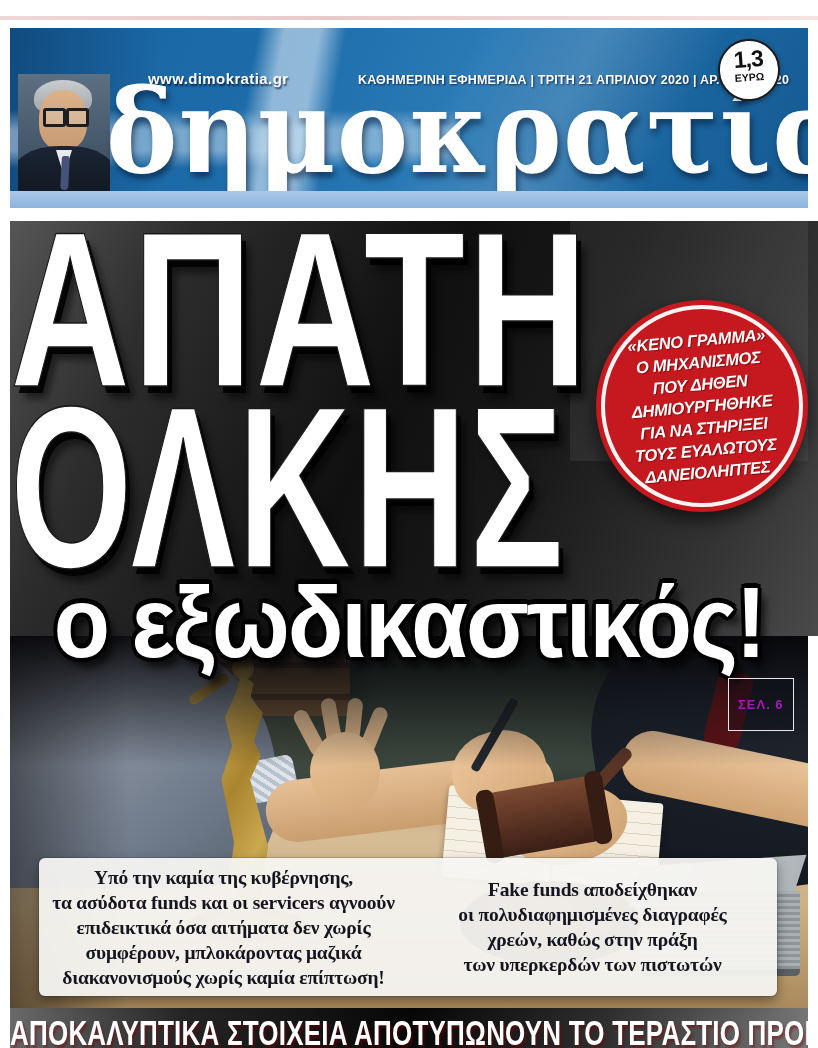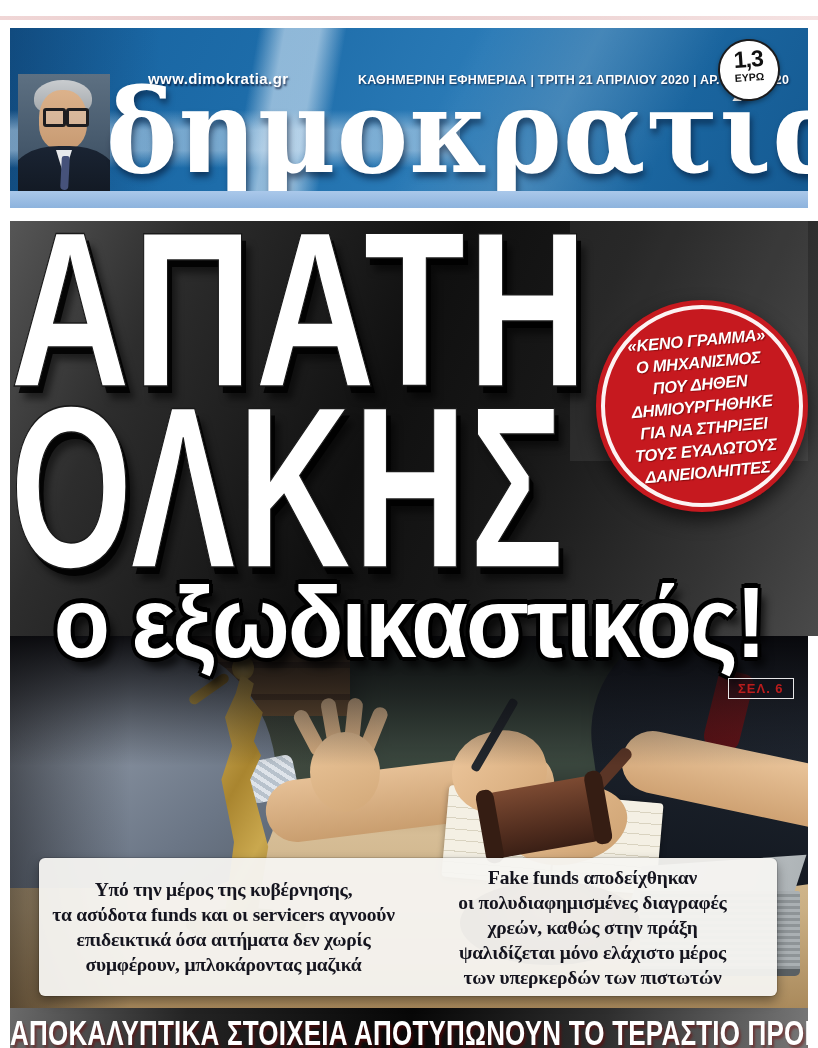--- a/index.html
+++ b/index.html
@@ -62,22 +62,22 @@
   .badge::before{content:"";position:absolute;inset:5px;border:4px solid rgba(255,255,255,.95);border-radius:50%;}
   .badge-text{position:absolute;inset:0;display:flex;flex-direction:column;justify-content:center;align-items:center;
     transform:rotate(-5deg);color:#ffffff;font-weight:700;font-style:italic;font-size:16.5px;line-height:22px;
     text-align:center;letter-spacing:-.3px;text-shadow:1px 1px 1px rgba(90,0,0,.6);}
 
   
   .subhead{left:0;top:552px;width:818px;text-align:center;z-index:5;color:#ffffff;font-weight:700;
     font-size:92px;line-height:100px;white-space:nowrap;transform:scale(1,1.08);transform-origin:center top;
     letter-spacing:-2px;
     text-shadow:-3px -3px 0 #000,3px -3px 0 #000,-3px 3px 0 #000,3px 3px 0 #000,0 -4px 0 #000,0 4px 0 #000,-4px 0 0 #000,4px 0 0 #000,7px 9px 8px rgba(0,0,0,.75);}
-  .page-ref{left:728px;top:662px;z-index:6;color:#b91c1c;font-size:13px;font-weight:700;letter-spacing:1px;
-    padding:2px 9px;border:1px solid rgba(255,255,255,.9);background:rgba(12,12,24,.38);}
+  .page-ref{left:728px;top:662px;z-index:6;color:#a21caf;font-size:13px;font-weight:700;letter-spacing:1px;
+    padding:18px 9px;border:1px solid rgba(255,255,255,.9);background:rgba(12,12,24,.38);}
 
   
   .photo{left:10px;top:620px;width:798px;height:372px;overflow:hidden;background:#2c332e;}
   .ph-wall{inset:0;background:linear-gradient(90deg,#4f4132 0%,#5b4a38 15%,#41493f 32%,#37453a 48%,#2f3c33 62%,#272e2c 78%,#1f2328 100%);}
   .ph-board{left:340px;top:0;width:270px;height:150px;background:#3d4a41;box-shadow:inset 0 0 35px rgba(0,0,0,.45);}
   .ph-shelf{left:0;top:0;width:350px;height:80px;
     background:repeating-linear-gradient(180deg,#6f5438 0 26px,#523d2b 26px 32px);}
   .ph-books{left:615px;top:0;width:183px;height:150px;
     background:repeating-linear-gradient(90deg,#6b4a28 0 10px,#4a341e 10px 16px,#83603a 16px 28px,#3c2a18 28px 34px);}
   .ph-desk{left:0;top:150px;width:798px;height:222px;
@@ -260,30 +260,30 @@
 
     <div class="abs bk-top"></div>
     <div class="abs bk-front"></div>
 
     <div class="abs ph-shade-left"></div>
     <div class="abs ph-shade-top"></div>
   </div>
 
   <div class="abs deck">
     <div class="deck-col">
-      <div>Υπό την μέρος της κυβέρνησης,</div>
+      <div>Υπό την καμία της κυβέρνησης,</div>
       <div>τα ασύδοτα funds και οι servicers αγνοούν</div>
       <div>επιδεικτικά όσα αιτήματα δεν χωρίς</div>
       <div>συμφέρουν, μπλοκάροντας μαζικά</div>
+      <div>διακανονισμούς χωρίς καμία επίπτωση!</div>
     </div>
     <div class="deck-col">
       <div>Fake funds αποδείχθηκαν</div>
       <div>οι πολυδιαφημισμένες διαγραφές</div>
       <div>χρεών, καθώς στην πράξη</div>
-      <div>ψαλιδίζεται μόνο ελάχιστο μέρος</div>
       <div>των υπερκερδών των πιστωτών</div>
     </div>
   </div>
 
   <div class="abs banner">
     <div class="banner-text">ΑΠΟΚΑΛΥΠΤΙΚΑ ΣΤΟΙΧΕΙΑ ΑΠΟΤΥΠΩΝΟΥΝ ΤΟ ΤΕΡΑΣΤΙΟ ΠΡΟΒΛΗΜΑ</div>
     <div class="banner-line"></div>
   </div>
 
 </div>

